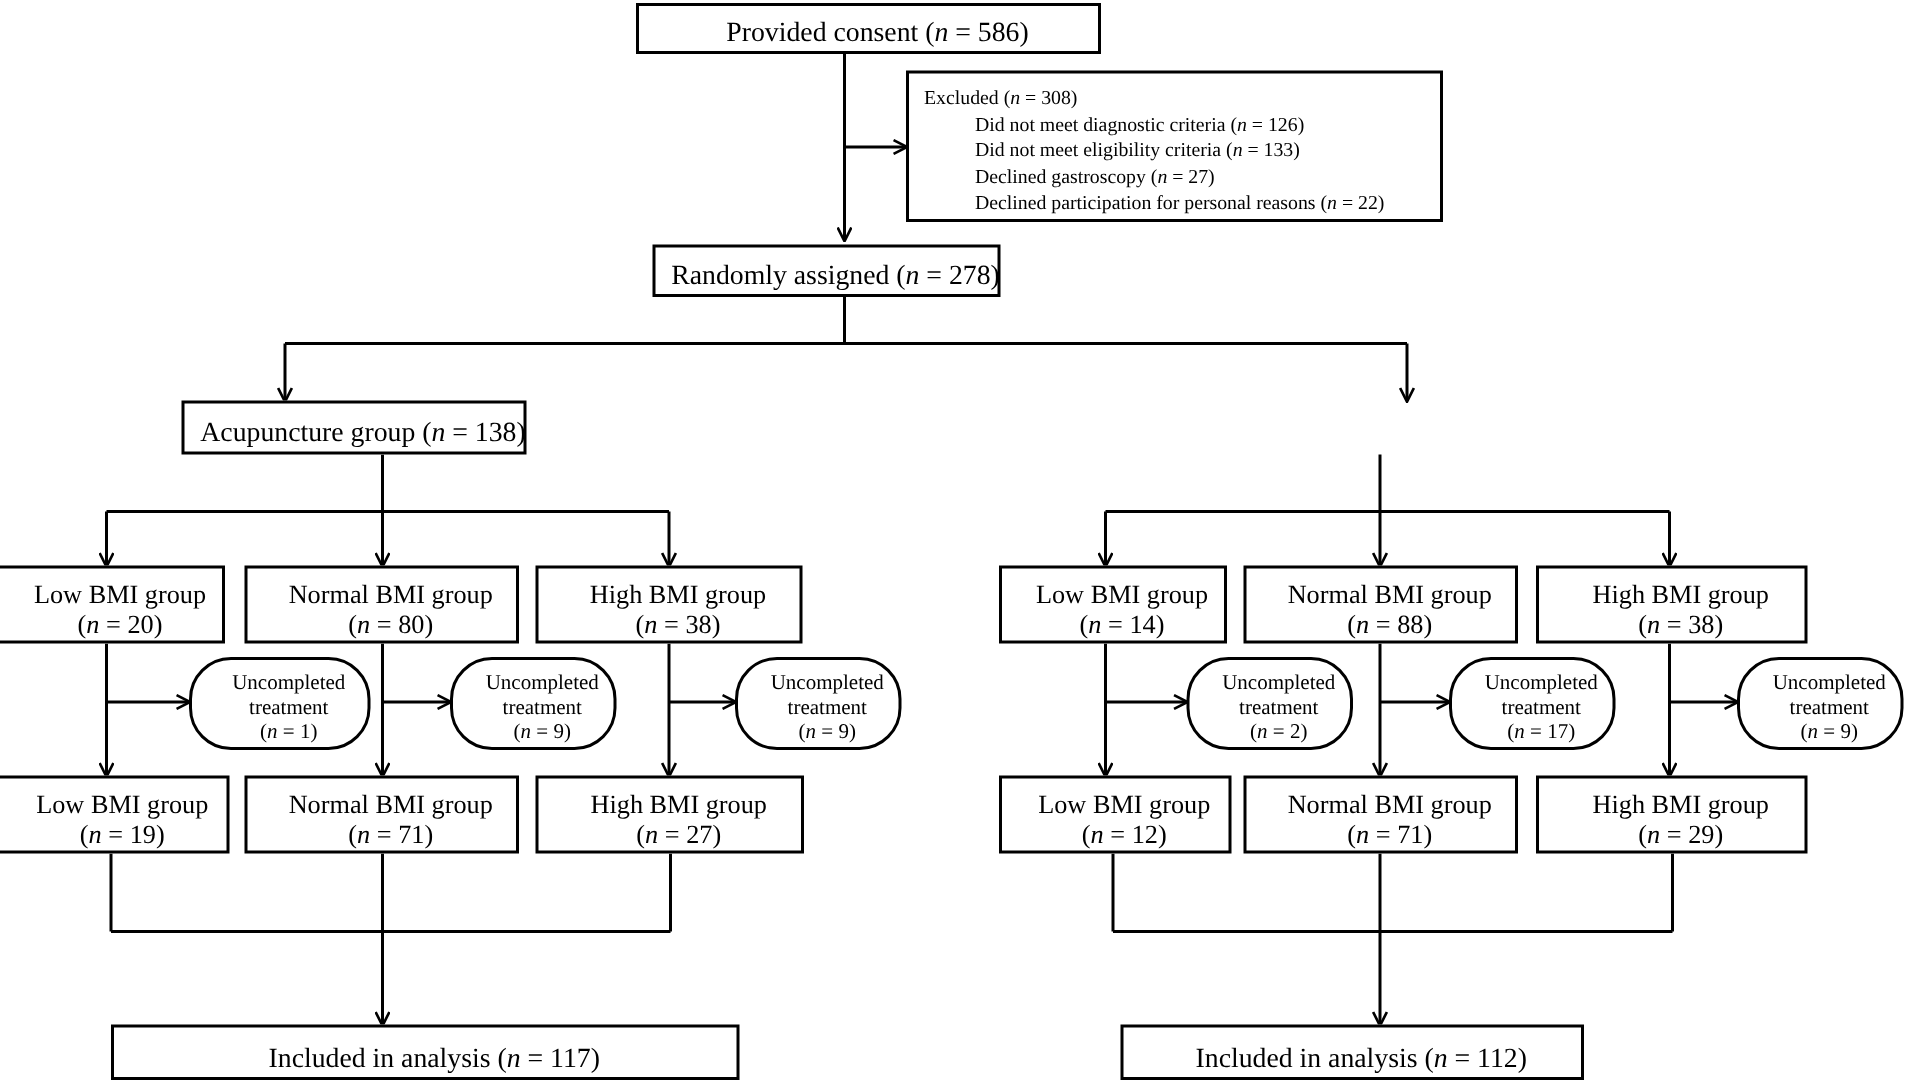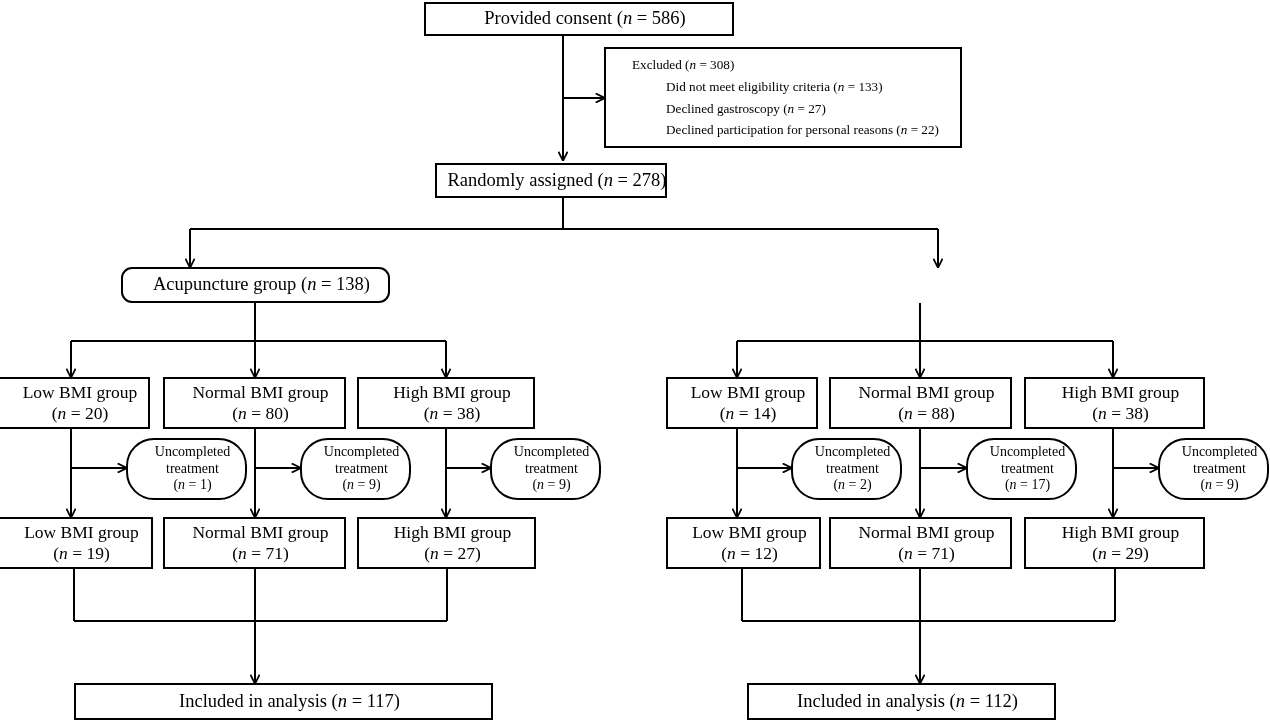--- a/index.html
+++ b/index.html
@@ -24,37 +24,37 @@
     height: 722px;
   }
   .node {
     position: absolute;
     box-sizing: border-box;
     border: 2px solid #000000;
     background: #ffffff;
     display: flex;
     flex-direction: column;
     align-items: center;
-    justify-content: center;
+    justify-content: flex-end;
     text-align: center;
     color: #000000;
     line-height: 1.18;
     z-index: 5;
     padding-left: 12px;
   }
   .node .line { display: block; white-space: nowrap; }
   .t18 { font-size: 18.5px; }
   .t17 { font-size: 17.5px; }
   .t14 { font-size: 14px; border-radius: 28px; }
   .t13 { font-size: 13.2px; }
   .node.excluded {
     align-items: flex-start;
-    justify-content: space-between;
+    justify-content: flex-start;
     text-align: left;
-    padding: 7px 9px 7px 26px;
+    padding: 7px 9px 7px 10px;
     line-height: 1.33;
   }
   .node.excluded .line { white-space: nowrap; }
   .node.excluded .indent { padding-left: 34px; }
   i.v { font-style: italic; font-family: "Liberation Serif", "DejaVu Serif", serif; }
 </style>
 </head>
 <body>
 
 <div id="diagram-root">
@@ -114,30 +114,31 @@
       <line x1="920" y1="621" x2="920" y2="683" marker-end="url(#arrow)"></line>
     </g>
   </svg>
 
   <div class="node t18" style="left:424px; top:2px; width:310px; height:34px;">
     <span class="line">Provided consent (<i class="v">n</i> = 586)</span>
   </div>
 
   <div class="node excluded t13" style="left:604px; top:47px; width:358px; height:101px;">
     <span class="line">Excluded (<i class="v">n</i> = 308)</span>
+    <span class="line indent">Did not meet diagnostic criteria (<i class="v">n</i> = 126)</span>
     <span class="line indent">Did not meet eligibility criteria (<i class="v">n</i> = 133)</span>
     <span class="line indent">Declined gastroscopy (<i class="v">n</i> = 27)</span>
     <span class="line indent">Declined participation for personal reasons (<i class="v">n</i> = 22)</span>
   </div>
 
   <div class="node t18" style="left:435px; top:163px; width:232px; height:35px;">
     <span class="line">Randomly assigned (<i class="v">n</i> = 278)</span>
   </div>
 
-  <div class="node t18" style="left:121px; top:267px; width:269px; height:36px;border-radius:11px;">
+  <div class="node t18" style="left:121px; top:267px; width:230px; height:36px;">
     <span class="line">Acupuncture group (<i class="v">n</i> = 138)</span>
   </div>
 
   <div class="node t17" style="left:-2px; top:377px; width:152px; height:52px;">
     <span class="line">Low BMI group</span>
     <span class="line">(<i class="v">n</i> = 20)</span>
   </div>
   <div class="node t17" style="left:163px; top:377px; width:183px; height:52px;">
     <span class="line">Normal BMI group</span>
     <span class="line">(<i class="v">n</i> = 80)</span>

